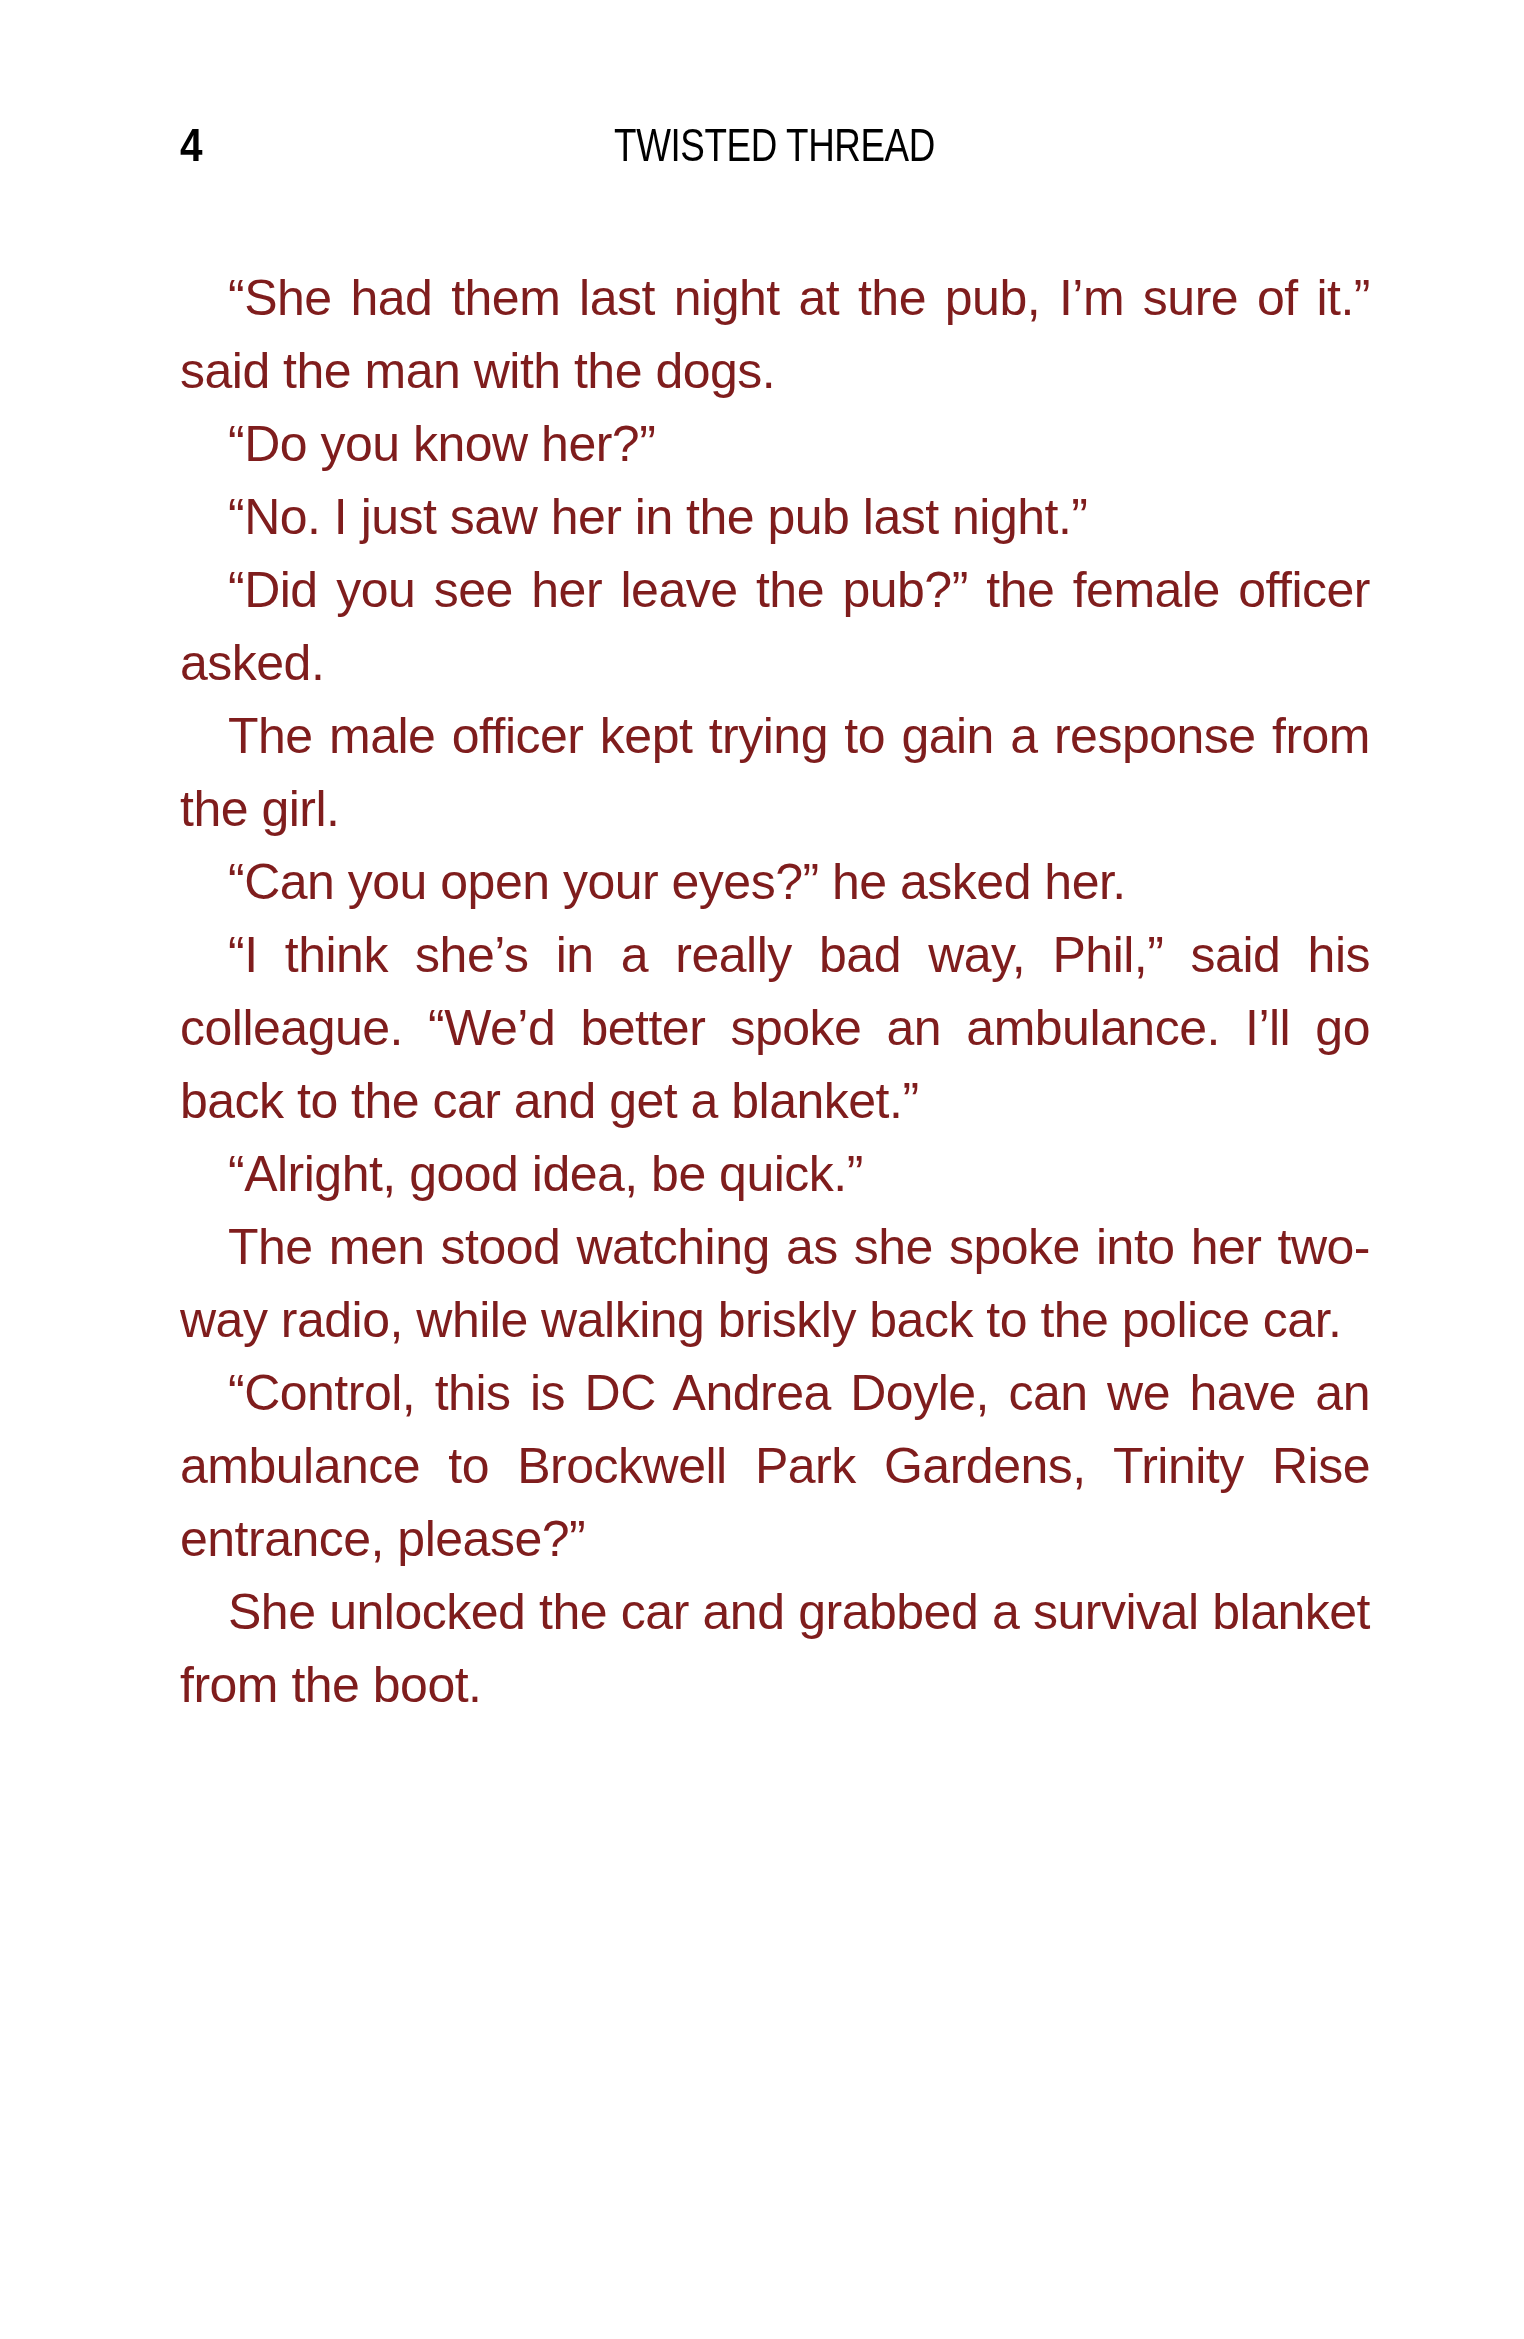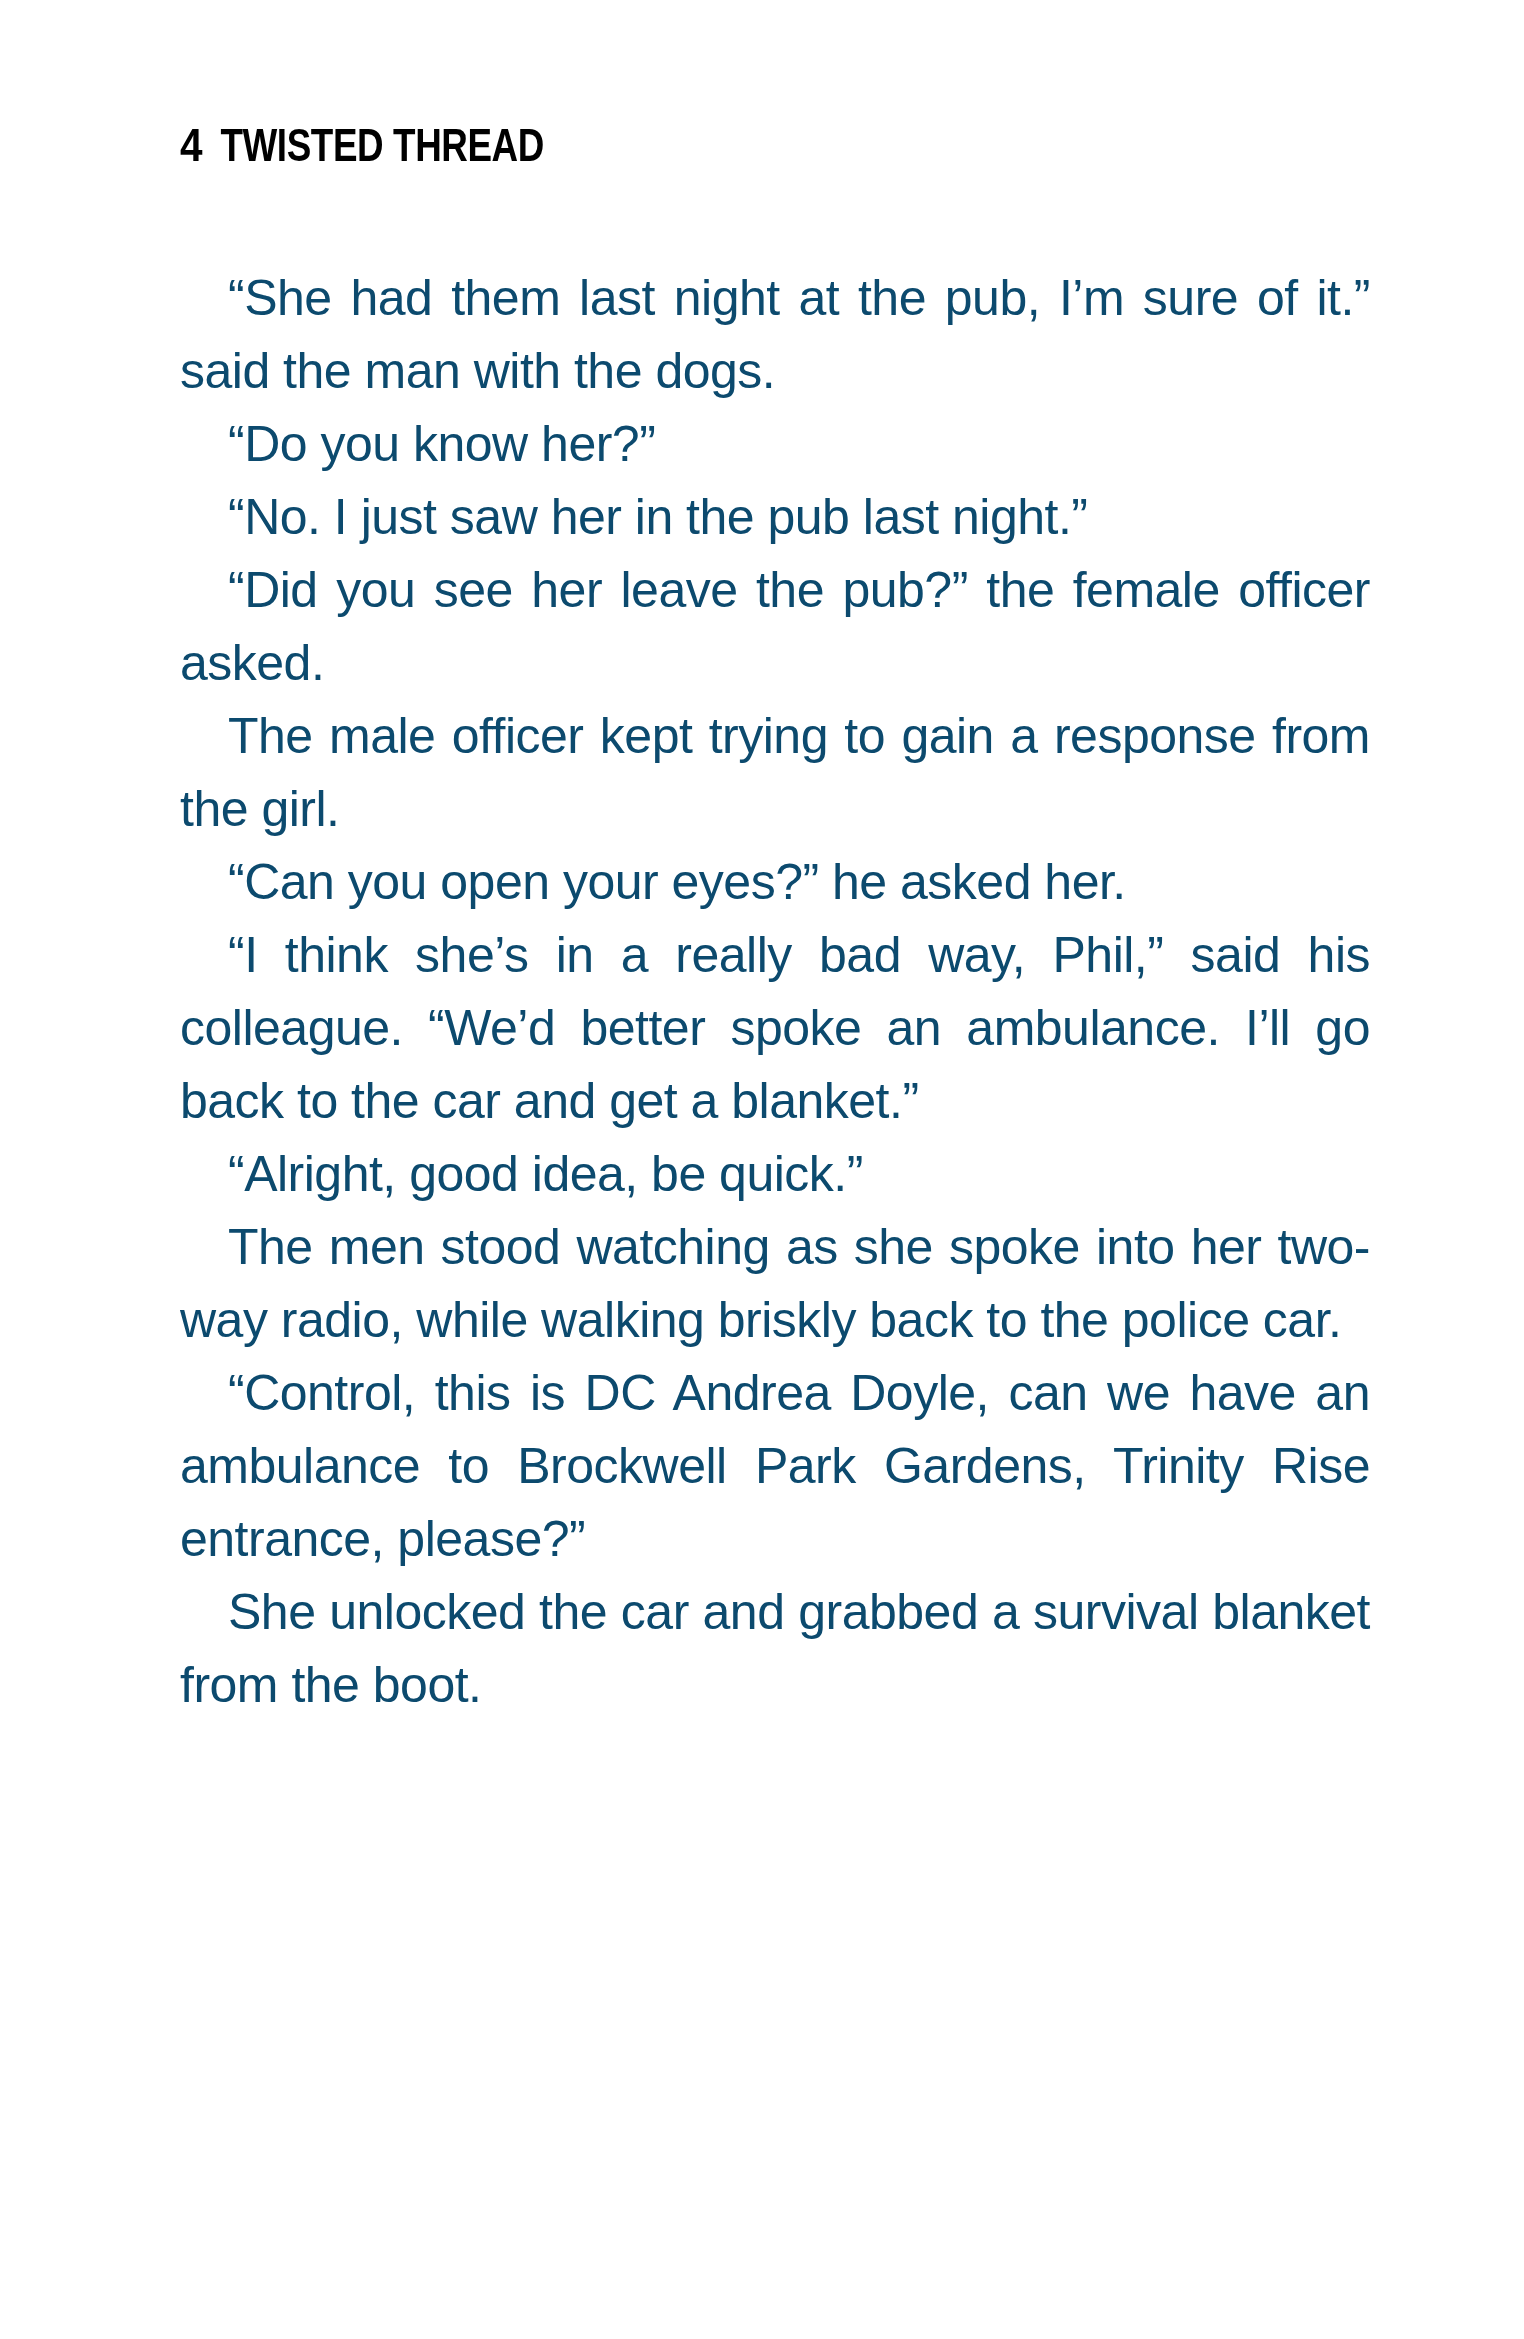--- a/index.html
+++ b/index.html
@@ -31,23 +31,23 @@
     font-weight: 700;
     letter-spacing: -1px;
     transform: scaleX(0.88);
     transform-origin: left top;
   }
   .running-title {
     position: absolute;
     left: 0;
     right: 0;
     top: 0;
-    text-align: left;
+    text-align: center;
     font-size: 46px;
-    font-weight: 700;
+    font-weight: 400;
     letter-spacing: -0.5px;
   }
   .running-title .condense {
     display: inline-block;
     transform: scaleX(0.80);
     transform-origin: center top;
     white-space: nowrap;
   }
   .body-text {
     position: absolute;
@@ -57,21 +57,21 @@
   }
   .body-text p {
     margin: 0;
     padding: 0;
     font-size: 50px;
     font-weight: 300;
     line-height: 73px;
     letter-spacing: -0.5px;
     text-align: justify;
     text-indent: 48px;
-    color: #0c4a6e;
+    color: #7f1d1d;
   }
 </style>
 </head>
 <body>
 
 <div class="page">
 
   <div class="header">
     <div class="page-number">4</div>
     <div class="running-title">

